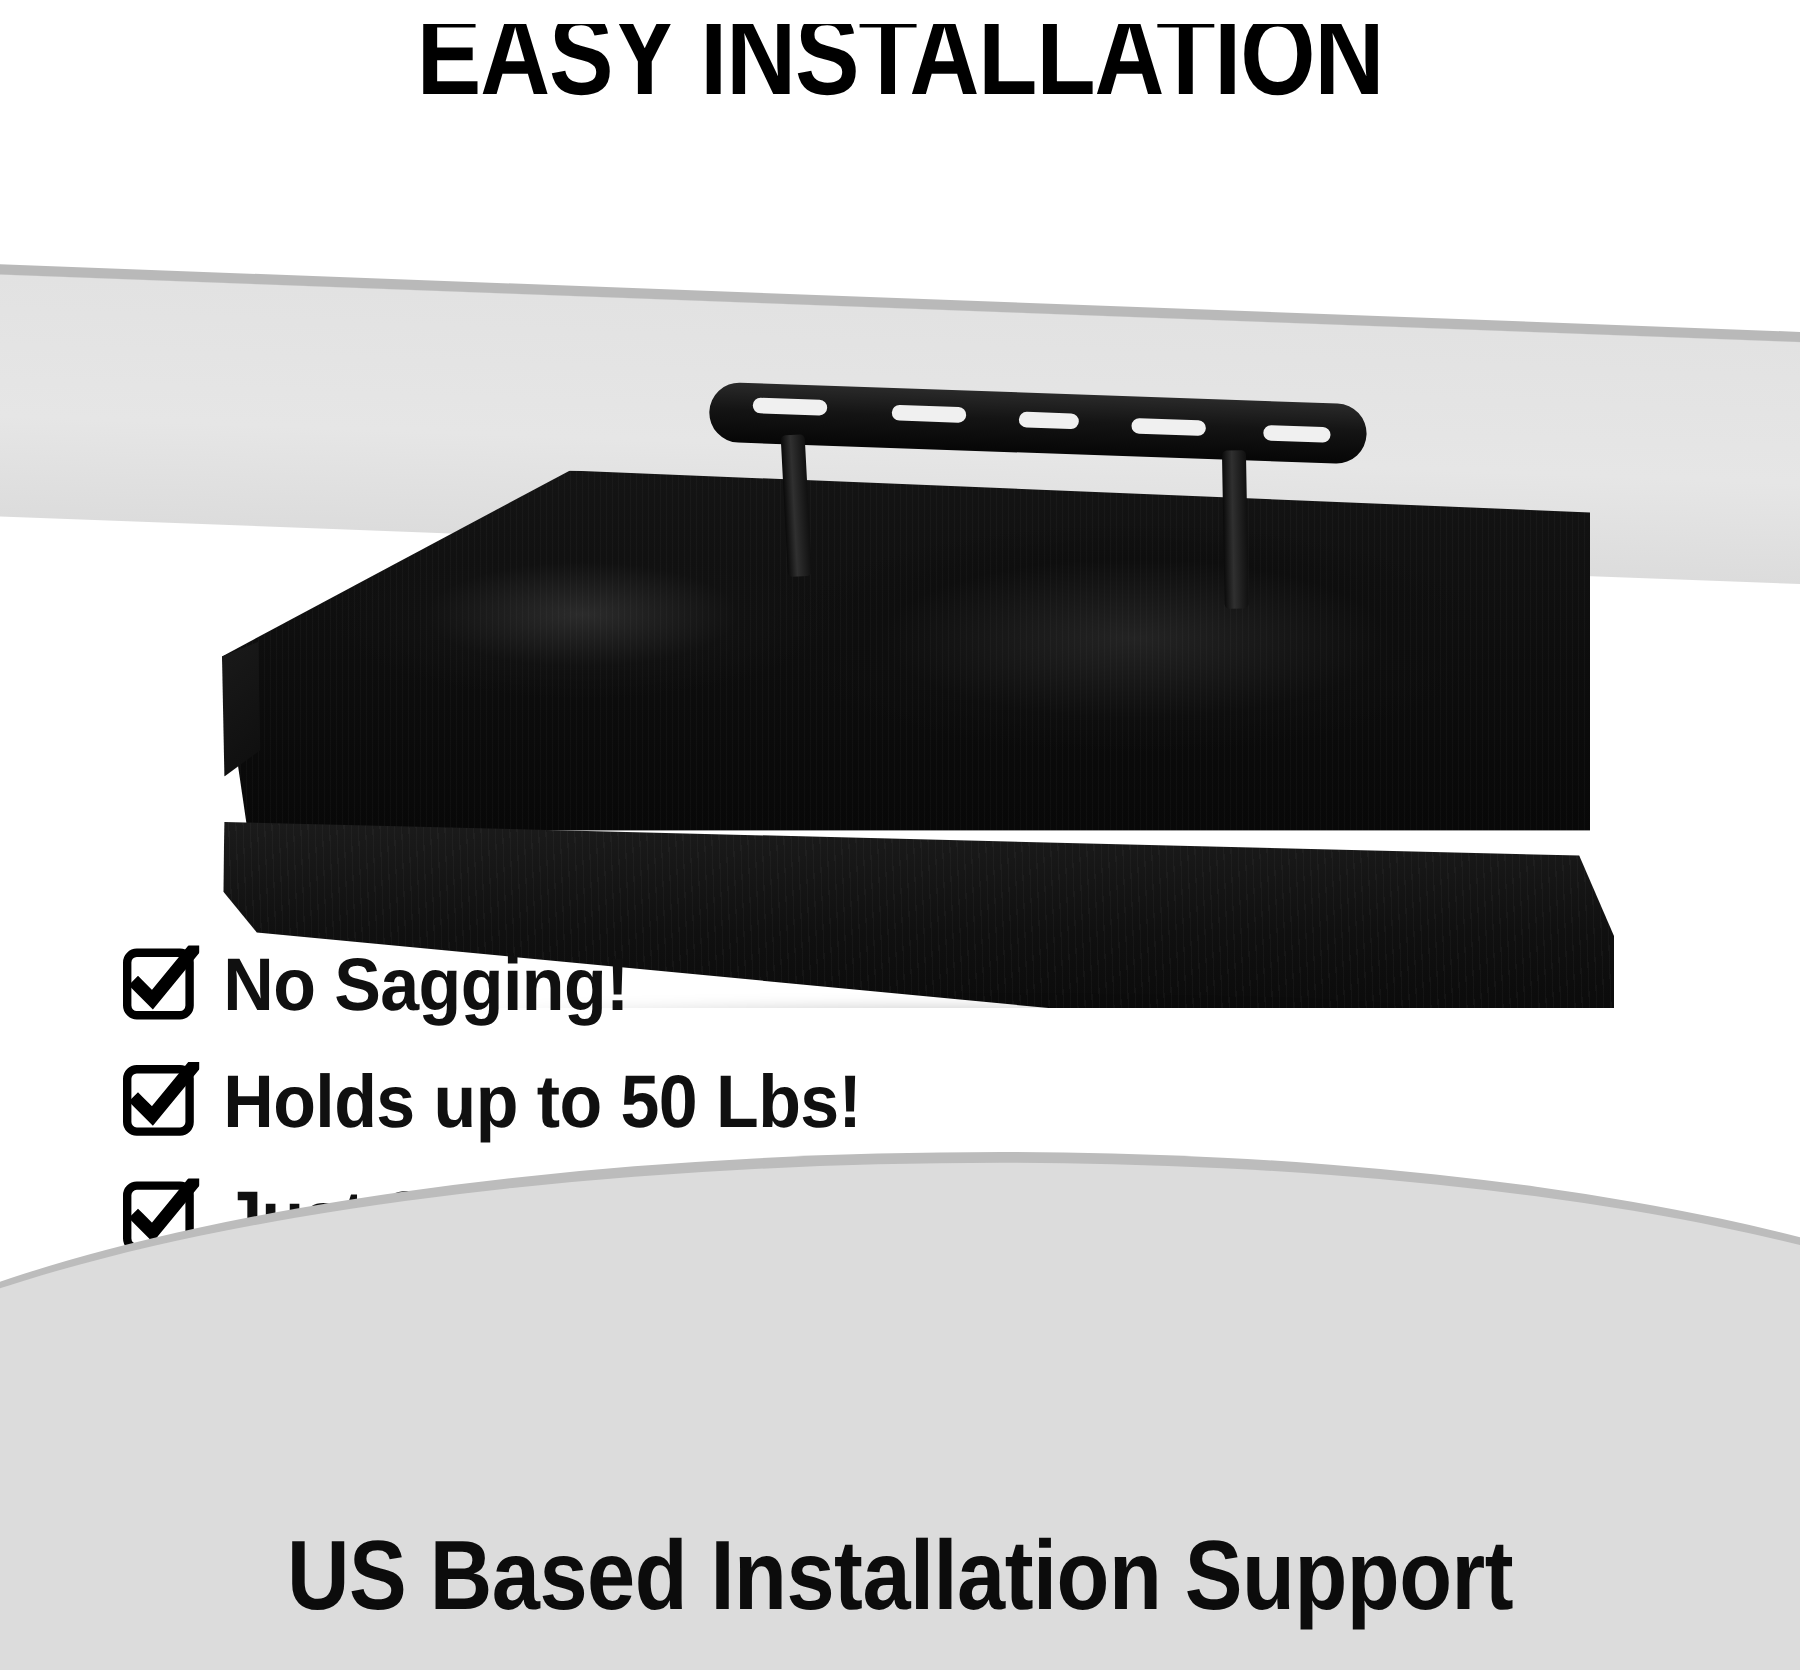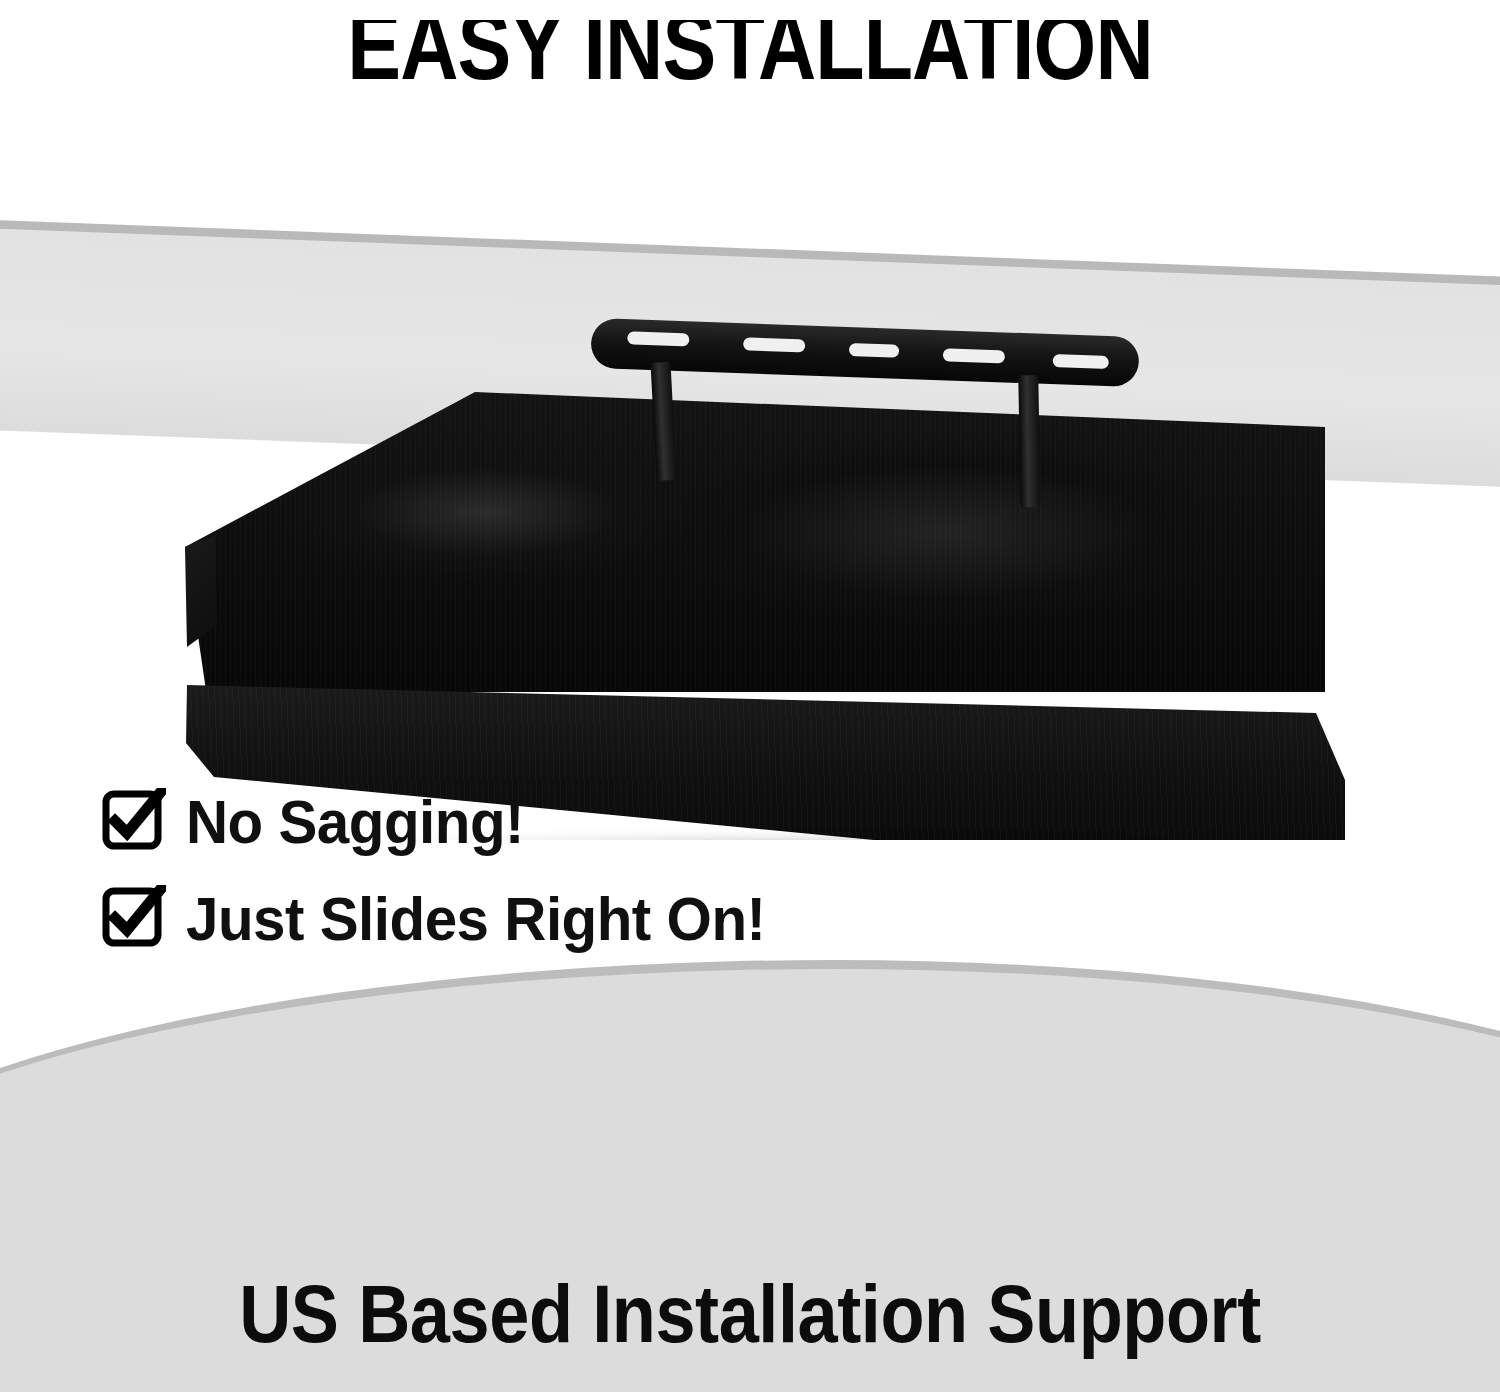--- a/index.html
+++ b/index.html
@@ -243,20 +243,29 @@
     <div class="feature-row">
       <span class="checkbox-icon">
         <svg width="68" height="68" viewBox="0 0 68 68">
           <path d="M8 14 a8 8 0 0 1 8 -8 h36 a8 8 0 0 1 8 8 v36 a8 8 0 0 1 -8 8 h-36 a8 8 0 0 1 -8 -8 z" fill="none" stroke="#000" stroke-width="7"></path>
           <path d="M17 33 L29 45 L66 0" fill="none" stroke="#000" stroke-width="11" stroke-linecap="square" stroke-linejoin="miter"></path>
         </svg>
       </span>
       <span class="feature-text">No Sagging!</span>
     </div>
 
+    <div class="feature-row">
+      <span class="checkbox-icon">
+        <svg width="68" height="68" viewBox="0 0 68 68">
+          <path d="M8 14 a8 8 0 0 1 8 -8 h36 a8 8 0 0 1 8 8 v36 a8 8 0 0 1 -8 8 h-36 a8 8 0 0 1 -8 -8 z" fill="none" stroke="#000" stroke-width="7"></path>
+          <path d="M17 33 L29 45 L66 0" fill="none" stroke="#000" stroke-width="11" stroke-linecap="square" stroke-linejoin="miter"></path>
+        </svg>
+      </span>
+      <span class="feature-text">Holds up to 50 Lbs!</span>
+    </div>
 
     <div class="feature-row">
       <span class="checkbox-icon">
         <svg width="68" height="68" viewBox="0 0 68 68">
           <path d="M8 14 a8 8 0 0 1 8 -8 h36 a8 8 0 0 1 8 8 v36 a8 8 0 0 1 -8 8 h-36 a8 8 0 0 1 -8 -8 z" fill="none" stroke="#000" stroke-width="7"></path>
           <path d="M17 33 L29 45 L66 0" fill="none" stroke="#000" stroke-width="11" stroke-linecap="square" stroke-linejoin="miter"></path>
         </svg>
       </span>
       <span class="feature-text">Just Slides Right On!</span>
     </div>

